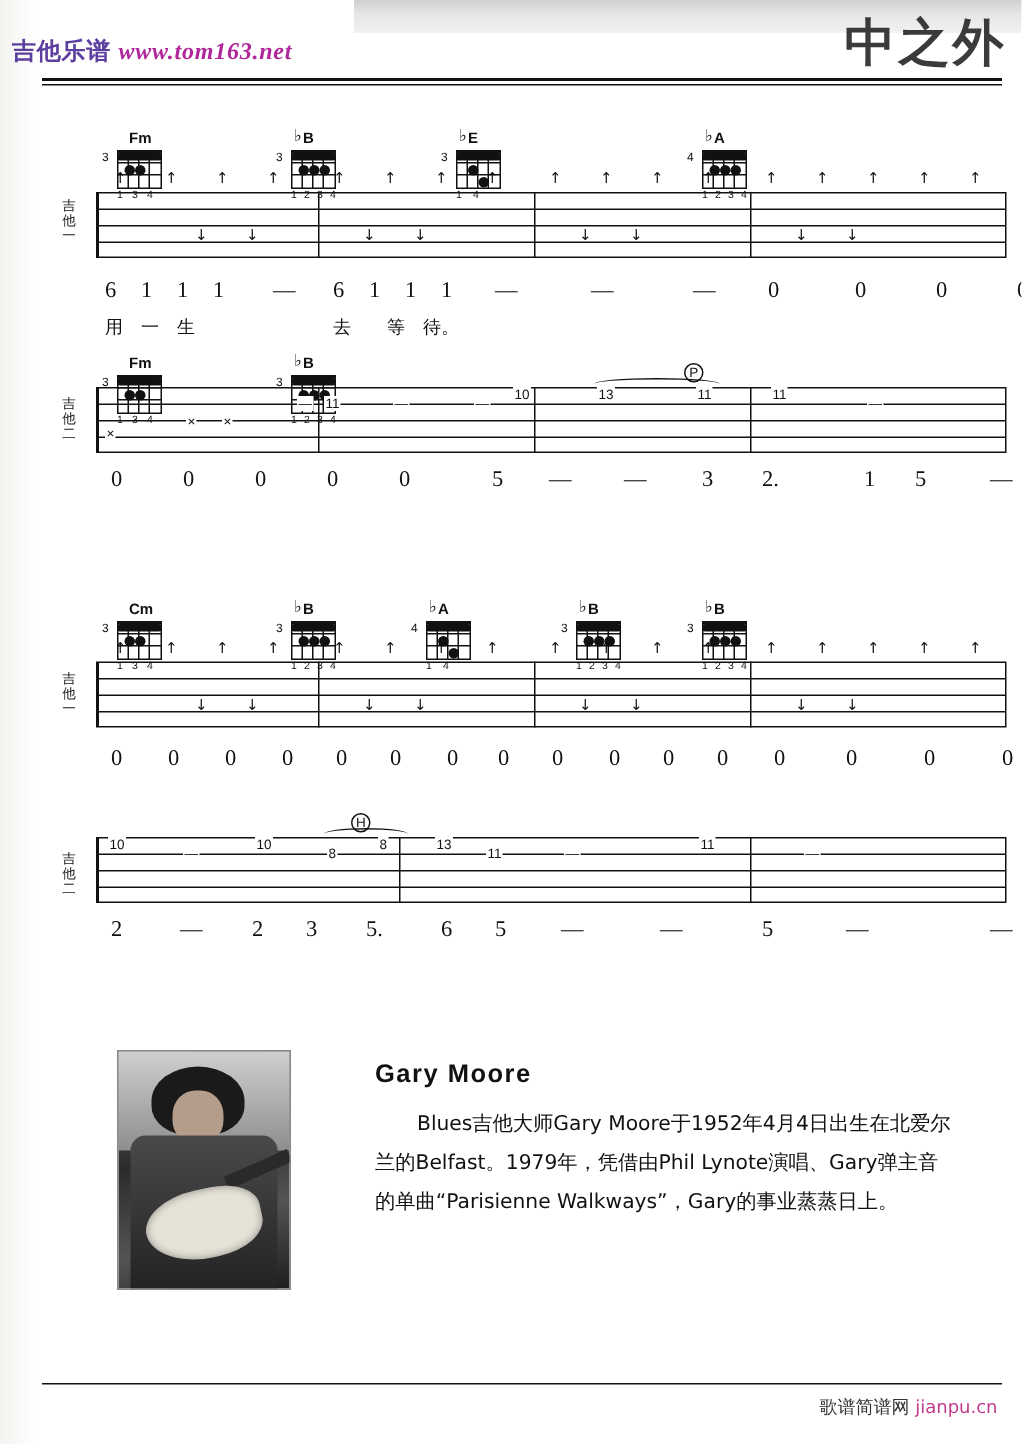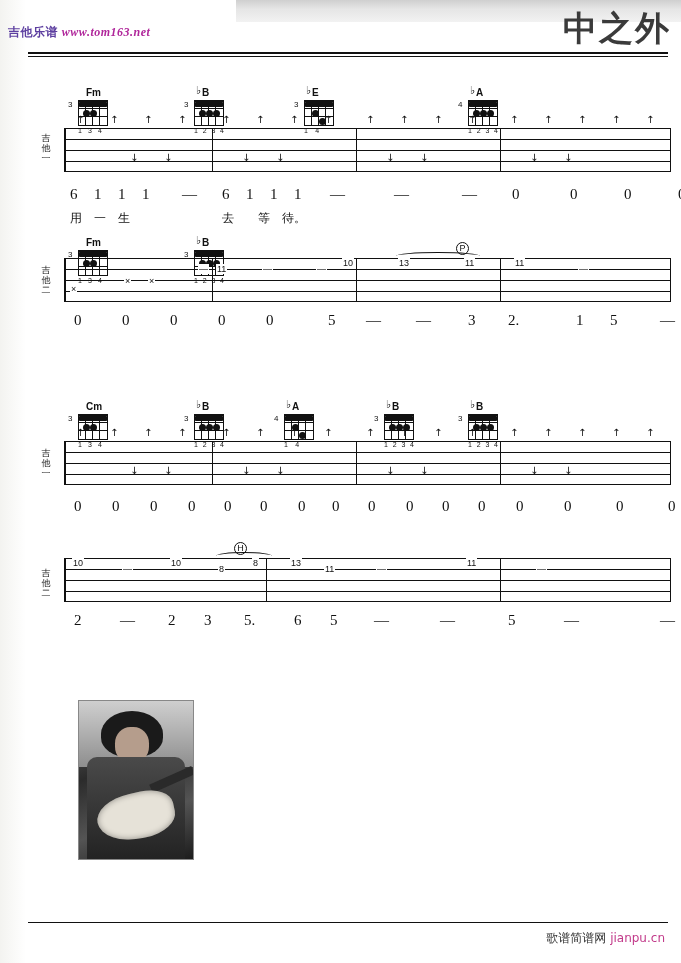--- a/index.html
+++ b/index.html
@@ -28,21 +28,21 @@
     background:linear-gradient(to bottom,#cfcfcf,#e8e8e8);
   }
   .hdr-rule{
     position:absolute;left:28px;top:52px;width:640px;height:2px;background:#111;
   }
   .hdr-rule2{
     position:absolute;left:28px;top:56px;width:640px;height:1px;background:#111;
   }
   .site-stamp{
     position:absolute;left:8px;top:24px;
-    font-size:12px;color:#8b2fbf;font-weight:bold;
+    font-size:16px;color:#8b2fbf;font-weight:bold;
     letter-spacing:.5px;
     white-space:nowrap;
   }
   .site-stamp .cn{color:#5d3fa0;font-family:"DejaVu Sans",sans-serif;}
   .site-stamp .url{color:#b0279b;font-family:"Liberation Serif",serif;font-style:italic;}
   .title-cn{
     position:absolute;right:10px;top:6px;
     font-size:34px;font-weight:bold;color:#2b2b2b;
     font-family:"DejaVu Sans",sans-serif;
     letter-spacing:2px;
@@ -648,20 +648,22 @@
   <div class="photo">
     <div class="sky"></div>
     <div class="hair"></div>
     <div class="face"></div>
     <div class="body"></div>
     <div class="neck"></div>
     <div class="guitar"></div>
   </div>
 
   <div class="bio">
+    <h2>Gary Moore</h2>
+    <p>Blues吉他大师Gary Moore于1952年4月4日出生在北爱尔兰的Belfast。1979年，凭借由Phil Lynote演唱、Gary弹主音的单曲“Parisienne Walkways”，Gary的事业蒸蒸日上。</p>
   </div>
 
   <div class="footer-rule"></div>
   <div class="footer">
     <span class="cn">歌谱简谱网</span>
     <span class="en">jianpu.cn</span>
   </div>
 
 </div>
 

